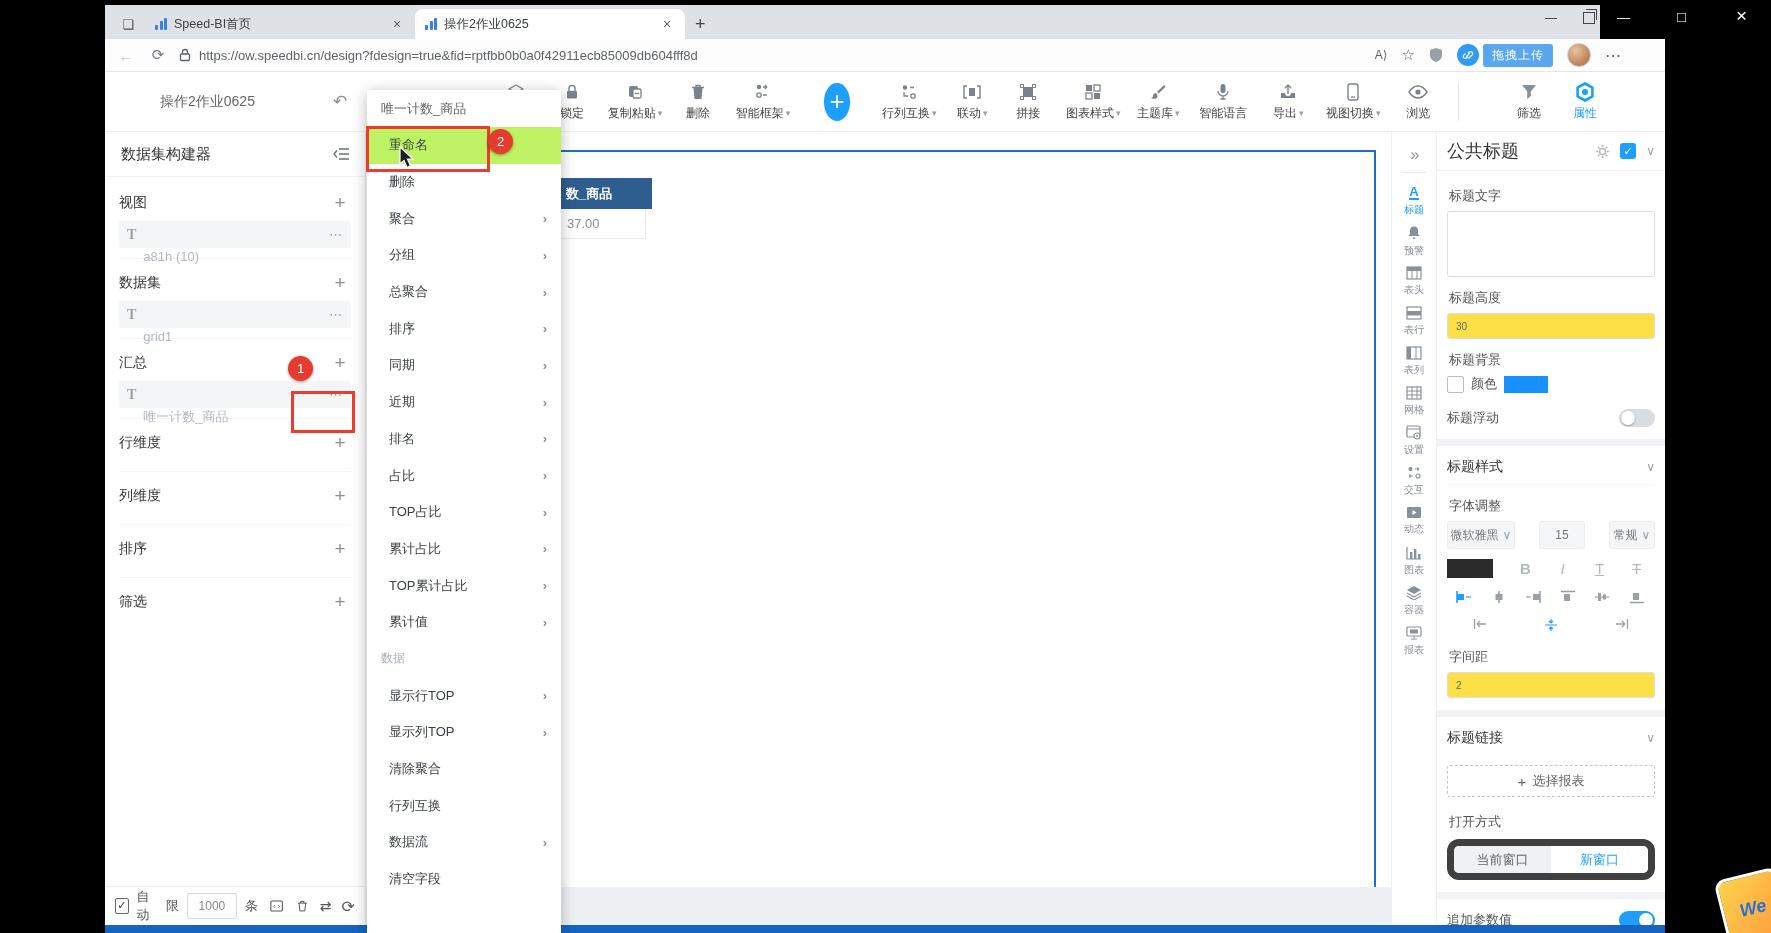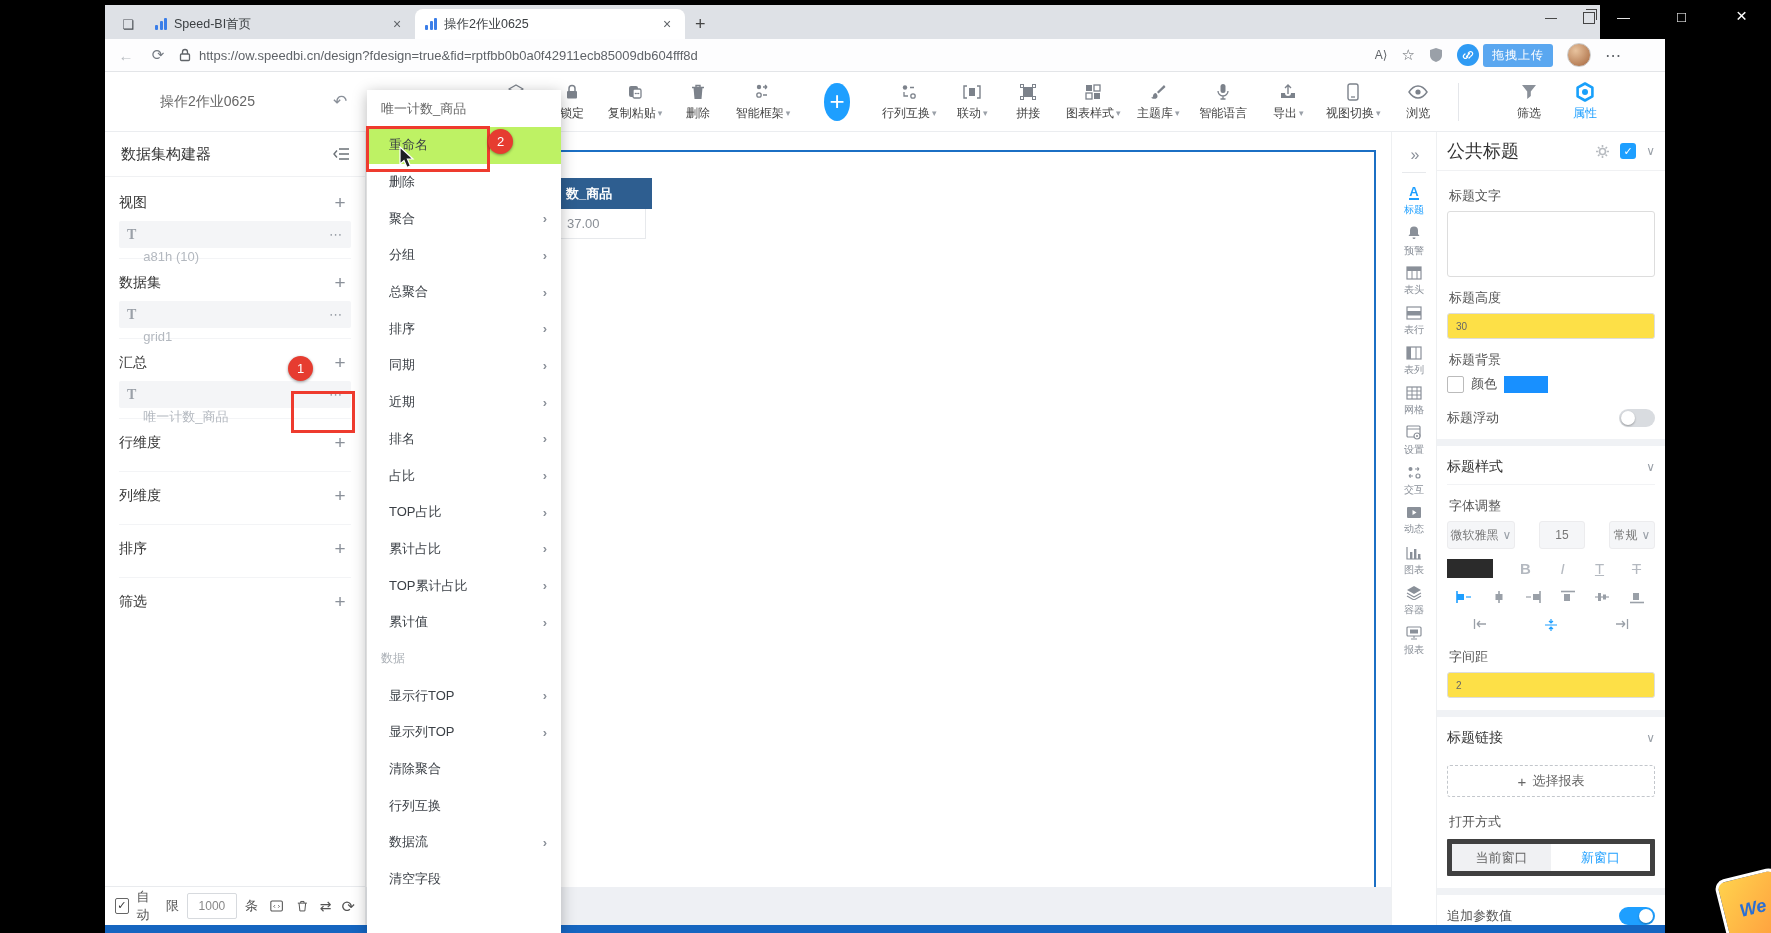--- a/index.html
+++ b/index.html
@@ -98,21 +98,21 @@
   .font-row{display:flex;gap:24px;margin-top:4px;}
   .fsel{flex:1;height:26px;background:#f5f6f8;border:1px solid #ececee;border-radius:3px;display:flex;align-items:center;justify-content:center;gap:4px;color:#777;font-size:12px;}
   .fmt-row{display:flex;align-items:center;gap:0;margin-top:10px;}
   .fswatch{width:46px;height:19px;background:#2b2b2b;margin-right:14px;}
   .fmt-b{width:37px;text-align:center;color:#b4b9c0;font-size:15px;}
   .al-row{display:flex;margin-top:12px;}
   .al-ic{width:34.5px;display:flex;justify-content:center;color:#9aa0a8;}
   .al-ic.active{color:#1e9fff;}
   .dist-row{display:flex;justify-content:space-between;padding:0 26px;margin-top:14px;color:#9aa0a8;}
   .dashed-btn{height:30px;border:1px dashed #c3c7cc;border-radius:3px;display:flex;align-items:center;justify-content:center;gap:6px;color:#666;margin-top:10px;}
-  .seg{display:flex;height:27px;border:5px solid #404040;border-radius:1px;overflow:hidden;margin-top:8px;}
+  .seg{display:flex;height:27px;border:7px solid #404040;border-radius:12px;overflow:hidden;margin-top:8px;}
   .seg .sg{flex:1;display:flex;align-items:center;justify-content:center;font-size:13px;}
   .seg .sg.idle{background:#f0f1f3;color:#666;}
   .seg .sg.sel{background:#fff;color:#1e9fff;}
   
   .bluestrip{height:8px;background:#1565c0;flex:0 0 auto;}
   
   .cmenu{position:absolute;left:367px;top:90px;width:194px;height:843px;background:#fff;box-shadow:0 3px 14px rgba(0,0,0,.28);z-index:50;display:flex;flex-direction:column;overflow:hidden;}
   .cm-head{height:37px;display:flex;align-items:center;padding:0 14px;font-size:13px;color:#666;white-space:nowrap;}
   .mi{height:36.7px;flex:0 0 auto;display:flex;align-items:center;padding:0 14px 0 22px;font-size:13px;color:#3a3f45;}
   .mi .mlabel{flex:1;}

